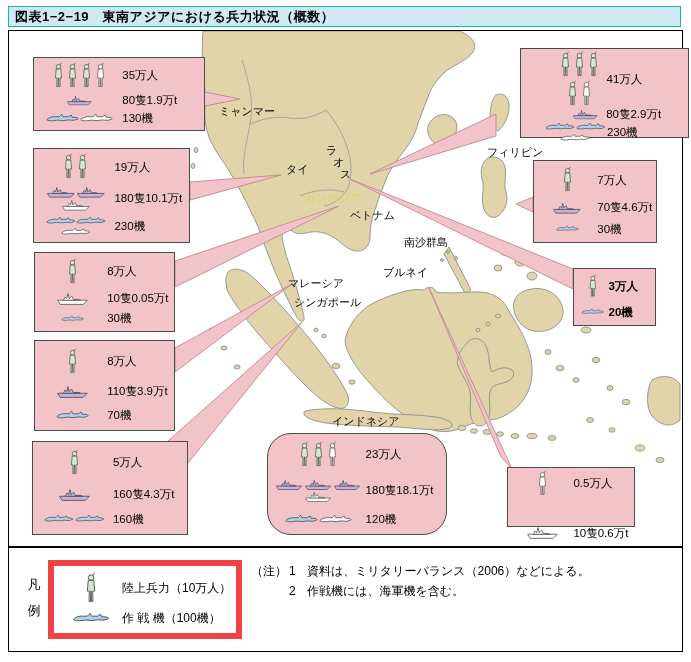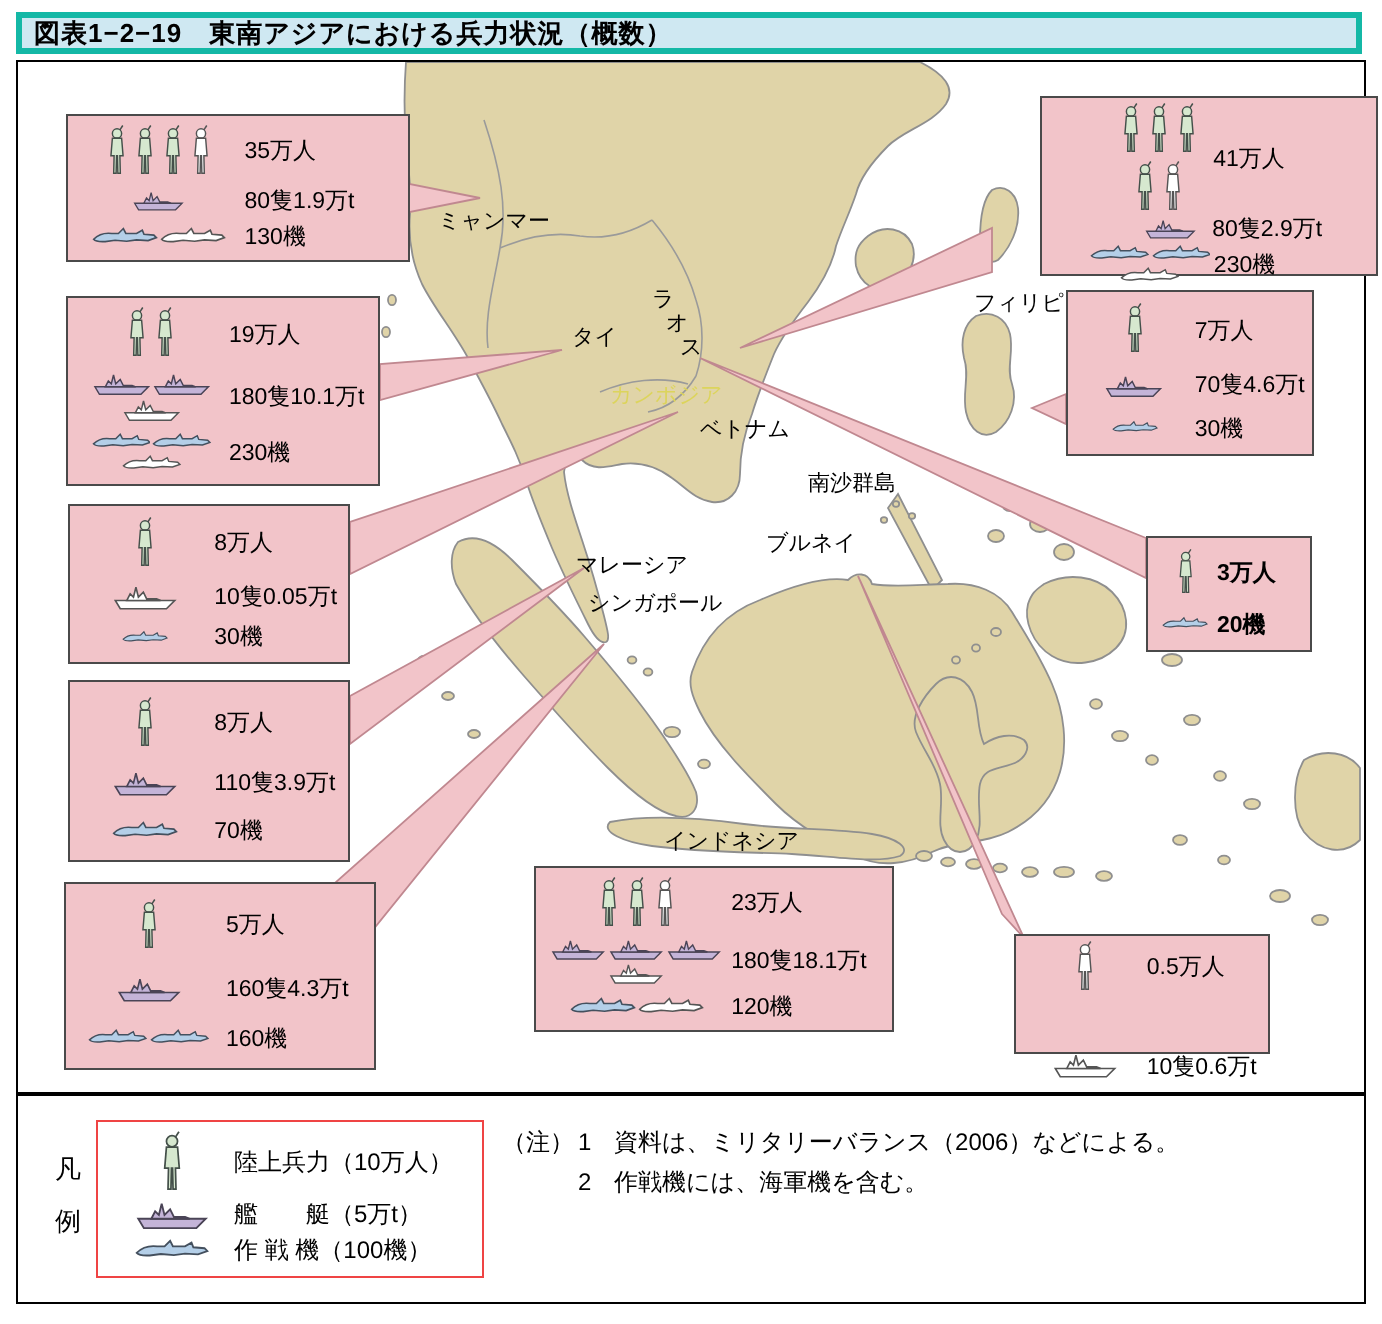--- a/index.html
+++ b/index.html
@@ -4,21 +4,21 @@
 <style>
   :root{
     --pink:#f2c4c9; --leader-stroke:#c08890; --land:#e0d4a8;
     --titlebg:#cfe8f2; --c-person:#d6e8cf; --c-ship:#c4b4d8; --c-plane:#b4cfe8;
   }
   html,body{margin:0;padding:0;background:#fff;}
   body{font-family:"Liberation Sans","DejaVu Sans",sans-serif;color:#000;}
   #stage{position:relative;width:691px;height:662px;background:#fff;overflow:hidden;}
 
   .titlebar{position:absolute;left:8px;top:6px;width:673px;height:21px;
-    background:var(--titlebg);border:3px solid #14b8a6;box-sizing:border-box;
+    background:var(--titlebg);border:1px solid #14b8a6;box-sizing:border-box;
     display:flex;align-items:center;padding-left:6px;}
   .titlebar span{font-size:13px;font-weight:bold;letter-spacing:.5px;}
 
   .map-panel{position:absolute;left:8px;top:30px;width:675px;height:517px;
     background:#fff;border:1px solid #000;box-sizing:border-box;}
 
   #mapsvg{position:absolute;left:0;top:0;width:691px;height:662px;pointer-events:none;}
   .land{fill:var(--land);stroke:#8f8f8f;stroke-width:.9;}
   .border-line{fill:none;stroke:#9a9a9a;stroke-width:.8;}
   .leader{fill:var(--pink);stroke:var(--leader-stroke);stroke-width:.9;}
@@ -36,21 +36,21 @@
   .f-person{fill:var(--c-person);stroke:#44504a;}
   .f-ship{fill:var(--c-ship);stroke:#4a4456;}
   .f-plane{fill:var(--c-plane);stroke:#44505e;}
   .f-outline{fill:#fff;stroke:#555;}
 
   .notes-panel{position:absolute;left:8px;top:547px;width:675px;height:105px;
     background:#fff;border:1px solid #000;box-sizing:border-box;}
   .legend-heading{position:absolute;left:17px;top:24px;width:16px;
     font-size:13px;line-height:26px;word-break:break-all;text-align:center;}
   .legend-box{position:absolute;left:39px;top:12px;width:194px;height:79px;
-    border:1px solid #ef4444;box-sizing:border-box;display:flex;flex-direction:column;
+    border:6px solid #ef4444;box-sizing:border-box;display:flex;flex-direction:column;
     justify-content:space-around;padding:4px 6px;}
   .lg-row{display:flex;align-items:center;}
   .lg-icon{flex:0 0 62px;display:flex;justify-content:center;align-items:center;}
   .lg-label{font-size:12px;white-space:nowrap;}
   .notes{position:absolute;left:242px;top:13px;font-size:12px;line-height:20px;}
   .note-line{display:flex;}
   .note-mark{width:38px;}
   .note-no{width:18px;}
 </style>
 </head>
@@ -326,21 +326,21 @@
             <svg width="29.7" height="10.4" viewBox="0 0 40 14">
               <use href="#sym-plane" xlink:href="#sym-plane" class="icon-use f-plane"></use>
             </svg>
             <svg width="29.7" height="10.4" viewBox="0 0 40 14">
               <use href="#sym-plane" xlink:href="#sym-plane" class="icon-use f-plane"></use>
             </svg>
           </div>
           <span class="c-text">160機</span>
         </div>
       </div>
-      <div class="callout" style="left: 267px; top: 433px; width: 180px; height: 83px; --iconw: 55%;">
+      <div class="callout" style="left: 267px; top: 433px; width: 180px; height: 102px; border-radius: 24px; --iconw: 55%;">
         <div class="c-row">
           <div class="c-icons">
             <svg width="13.0" height="27.5" viewBox="0 0 18 38">
               <use href="#sym-person" xlink:href="#sym-person" class="icon-use f-person"></use>
             </svg>
             <svg width="13.0" height="27.5" viewBox="0 0 18 38">
               <use href="#sym-person" xlink:href="#sym-person" class="icon-use f-person"></use>
             </svg>
             <svg width="13.0" height="27.5" viewBox="0 0 18 38">
               <use href="#sym-person" xlink:href="#sym-person" class="icon-use f-outline"></use>
@@ -414,21 +414,21 @@
             <svg width="29.7" height="10.4" viewBox="0 0 40 14">
               <use href="#sym-plane" xlink:href="#sym-plane" class="icon-use f-plane"></use>
             </svg>
             <svg width="29.7" height="10.4" viewBox="0 0 40 14">
               <use href="#sym-plane" xlink:href="#sym-plane" class="icon-use f-outline"></use>
             </svg>
           </div>
           <span class="c-text">230機</span>
         </div>
       </div>
-      <div class="callout" style="left: 533px; top: 145px; width: 124px; height: 83px; --iconw: 52%;">
+      <div class="callout" style="left: 533px; top: 160px; width: 124px; height: 83px; --iconw: 52%;">
         <div class="c-row">
           <div class="c-icons">
             <svg width="13.0" height="27.5" viewBox="0 0 18 38">
               <use href="#sym-person" xlink:href="#sym-person" class="icon-use f-person"></use>
             </svg>
           </div>
           <span class="c-text">7万人</span>
         </div>
         <div class="c-row">
           <div class="c-icons">
@@ -491,28 +491,20 @@
       <div class="lg-row">
         <span class="lg-icon">
           <svg width="16" height="33" viewBox="0 0 18 38">
               <use href="#sym-person" xlink:href="#sym-person" class="icon-use f-person"></use>
             </svg>
         </span>
         <span class="lg-label">陸上兵力（10万人）</span>
       </div>
       <div class="lg-row">
         <span class="lg-icon">
-          <svg width="38" height="15" viewBox="0 0 40 16">
-              <use href="#sym-ship" xlink:href="#sym-ship" class="icon-use f-ship"></use>
-            </svg>
-        </span>
-        <span class="lg-label">艦　　艇（5万t）</span>
-      </div>
-      <div class="lg-row">
-        <span class="lg-icon">
           <svg width="38" height="13" viewBox="0 0 40 14">
               <use href="#sym-plane" xlink:href="#sym-plane" class="icon-use f-plane"></use>
             </svg>
         </span>
         <span class="lg-label">作 戦 機（100機）</span>
       </div>
     </div>
     <div class="notes">
       <div class="note-line">
         <span class="note-mark">（注）</span>

